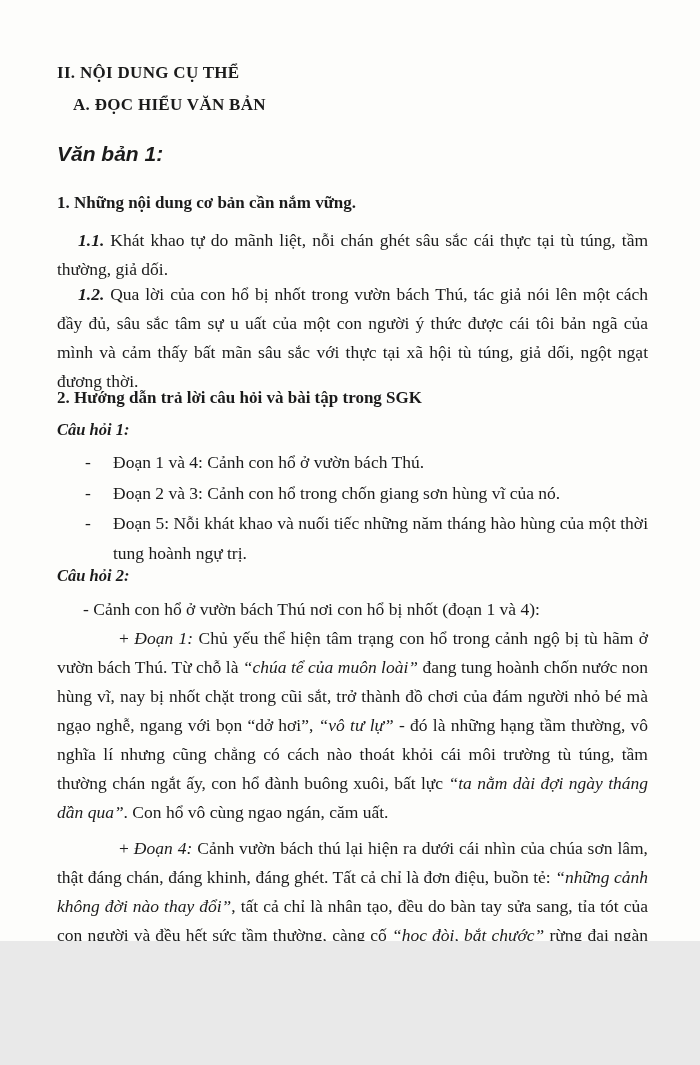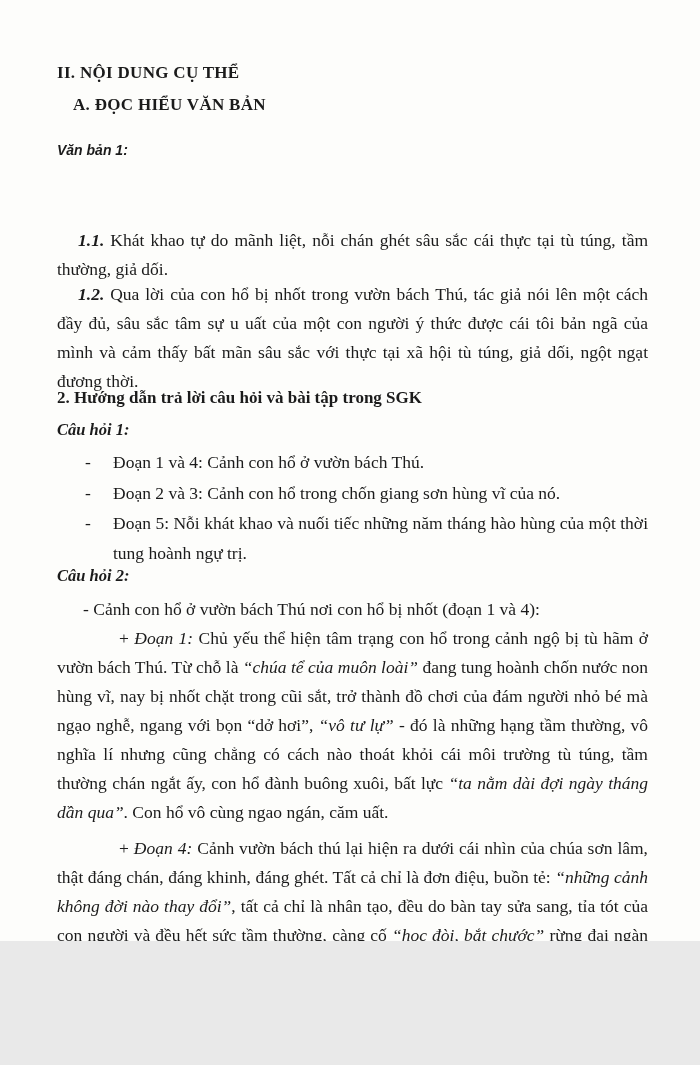--- a/index.html
+++ b/index.html
@@ -11,21 +11,21 @@
     background: #fdfdfb;
     overflow: hidden;
     color: #1b1b1b;
     font-family: "Liberation Serif", serif;
     font-size: 17.5px;
   }
   .block { position: absolute; left: 57px; width: 591px; z-index: 2; }
 
   .b-section { top: 63px;  font-weight: bold; font-size: 17px; letter-spacing: .3px; }
   .b-center  { top: 95px;  left: 73px; text-align: left; font-weight: bold; font-size: 17px; letter-spacing: .3px; }
-  .b-vanban  { top: 142px; font-family: "Liberation Sans", sans-serif; font-weight: bold; font-style: italic; font-size: 14px; }
+  .b-vanban  { top: 142px; font-family: "Liberation Sans", sans-serif; font-weight: bold; font-style: italic; font-size: 21px; }
   .b-nd1     { top: 193px; font-weight: bold; font-size: 17px; }
   .b-p11     { top: 226px; }
   .b-p12     { top: 280px; }
   .b-nd2     { top: 388px; font-weight: bold; font-size: 17px; }
   .b-ch1     { top: 420px; font-weight: bold; font-style: italic; font-size: 16.5px; }
   .b-list    { top: 448px; }
   .b-ch2     { top: 566px; font-weight: bold; font-style: italic; font-size: 16.5px; }
   .b-intro   { top: 595px; padding-left: 26px; }
   .b-doan1   { top: 624px; }
   .b-doan4   { top: 834px; }
@@ -64,20 +64,21 @@
 <body>
 
 <div class="page">
 
   <div class="block b-section">II. NỘI DUNG CỤ THỂ</div>
 
   <div class="block b-center">A. ĐỌC HIỂU VĂN BẢN</div>
 
   <div class="block b-vanban">Văn bản 1:</div>
 
+  <div class="block b-nd1">1. Những nội dung cơ bản cần nắm vững.</div>
 
   <p class="block body-text ind1 b-p11"><span class="run-bi">1.1. </span><span>Khát khao tự do mãnh liệt, nỗi chán ghét sâu sắc cái thực tại tù túng, tầm thường, giả dối.</span></p>
 
   <p class="block body-text ind1 b-p12"><span class="run-bi">1.2. </span><span>Qua lời của con hổ bị nhốt trong vườn bách Thú, tác giả nói lên một cách đầy đủ, sâu sắc tâm sự u uất của một con người ý thức được cái tôi bản ngã của mình và cảm thấy bất mãn sâu sắc với thực tại xã hội tù túng, giả dối, ngột ngạt đương thời.</span></p>
 
   <div class="block b-nd2">2. Hướng dẫn trả lời câu hỏi và bài tập trong SGK</div>
 
   <div class="block b-ch1">Câu hỏi 1:</div>
 
   <ul class="block dash-list b-list">

